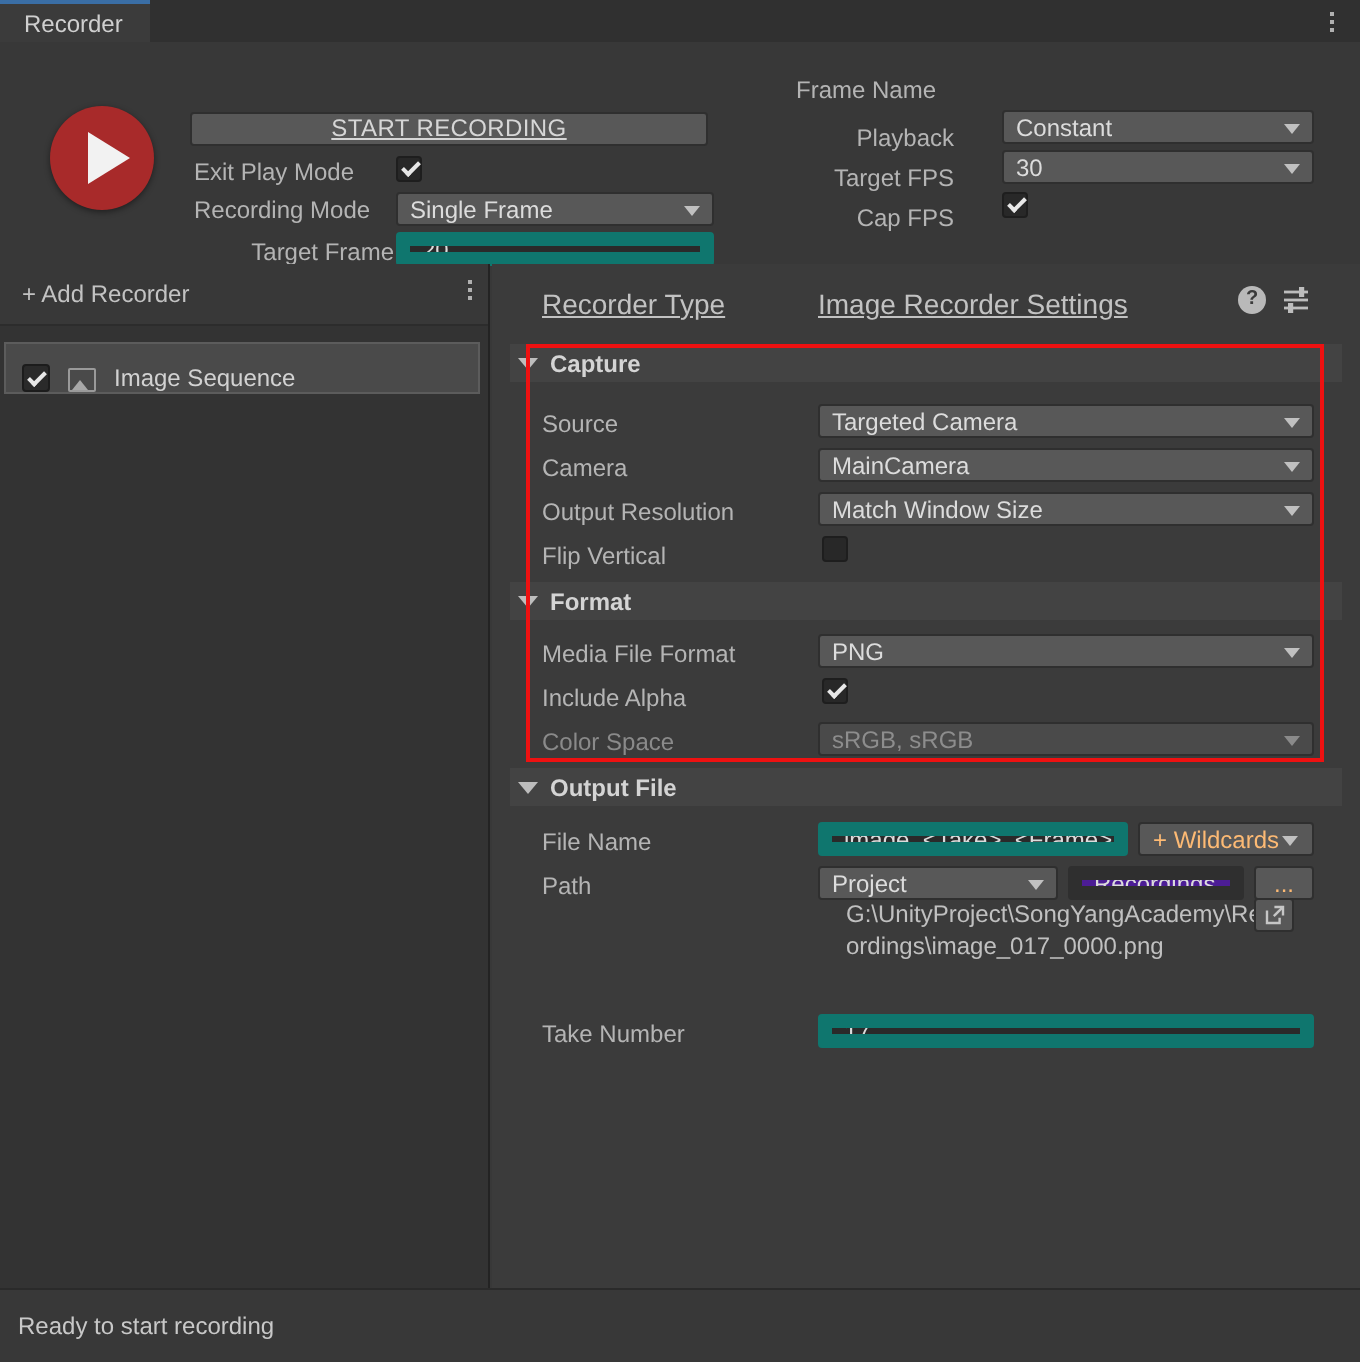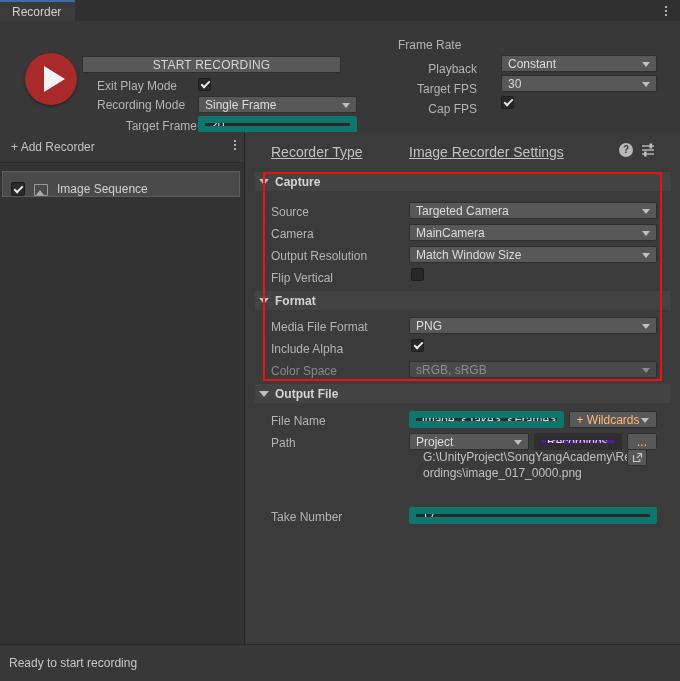--- a/index.html
+++ b/index.html
@@ -81,32 +81,33 @@
     position: absolute;
     left: 19px; top: 13px;
     width: 0; height: 0;
     border-top: 13px solid transparent;
     border-bottom: 13px solid transparent;
     border-left: 21px solid #f2f2f2;
   }
 
   .start-rec {
     position: absolute;
-    left: 82px; top: 35px;
+    left: 95px; top: 35px;
     width: 259px; height: 17px;
     background: #585858;
     border: 1px solid #2f2f2f;
     border-radius: 2px;
     box-sizing: border-box;
     display: flex;
-    align-items: center;
+    align-items: flex-start;
     justify-content: center;
     color: #d6d6d6;
     font-size: 12px;
     letter-spacing: .2px;
+    text-decoration: underline;
   }
 
   .fld-label {
     position: absolute;
     font-size: 12px;
     color: #b4b4b4;
     white-space: nowrap;
   }
   .fld-label.r { text-align: right; }
 
@@ -428,21 +429,21 @@
     <div class="dd" style="left:198px; top:75px; width:159px;">
       <span>Single Frame</span>
       <span class="arrow"></span>
     </div>
 
     <div class="fld-label r" style="left:77px; top:98px; width:120px;">Target Frame</div>
     <div class="tf" style="left:198px; top:95px; width:159px;">
       <span>20</span>
     </div>
 
-    <div class="fld-label" style="left:398px; top:17px;">Frame Rate</div>
+    <div class="fld-label" style="left:398px; top:17px;">Frame Name</div>
 
     <div class="fld-label r" style="left:380px; top:41px; width:97px;">Playback</div>
     <div class="dd" style="left:501px; top:34px; width:156px;">
       <span>Constant</span>
       <span class="arrow"></span>
     </div>
 
     <div class="fld-label r" style="left:380px; top:61px; width:97px;">Target FPS</div>
     <div class="dd" style="left:501px; top:54px; width:156px;">
       <span>30</span>

